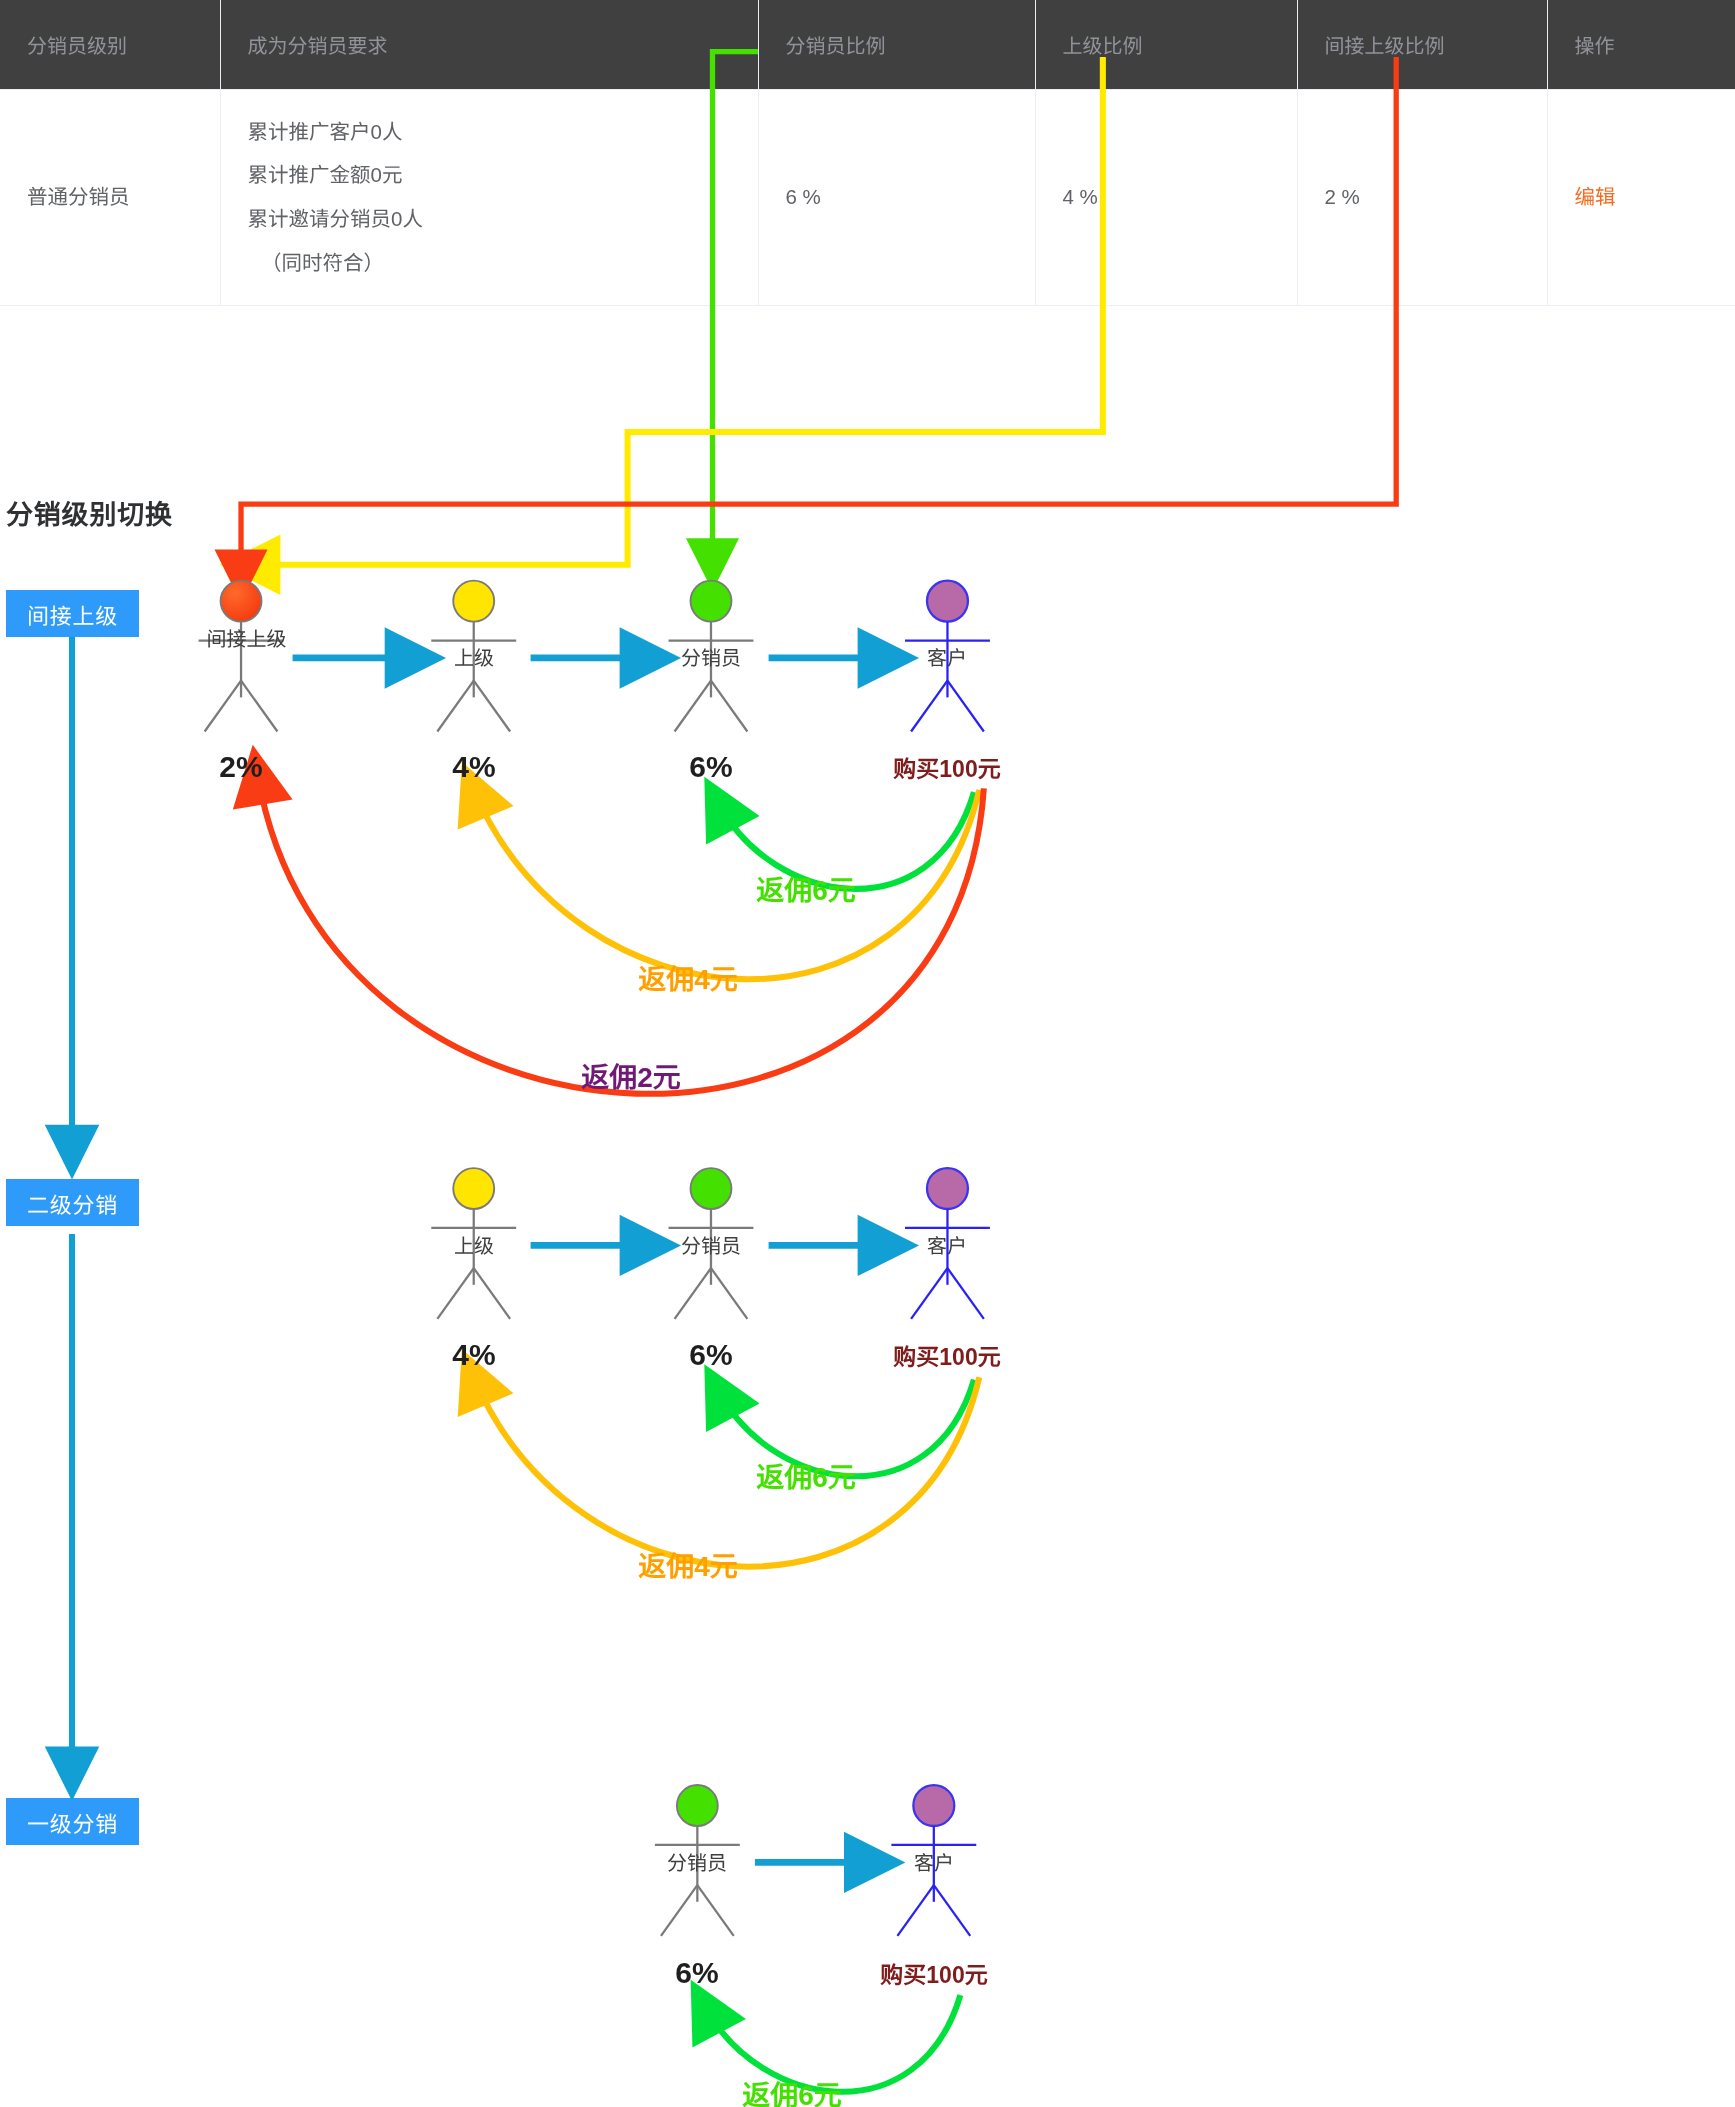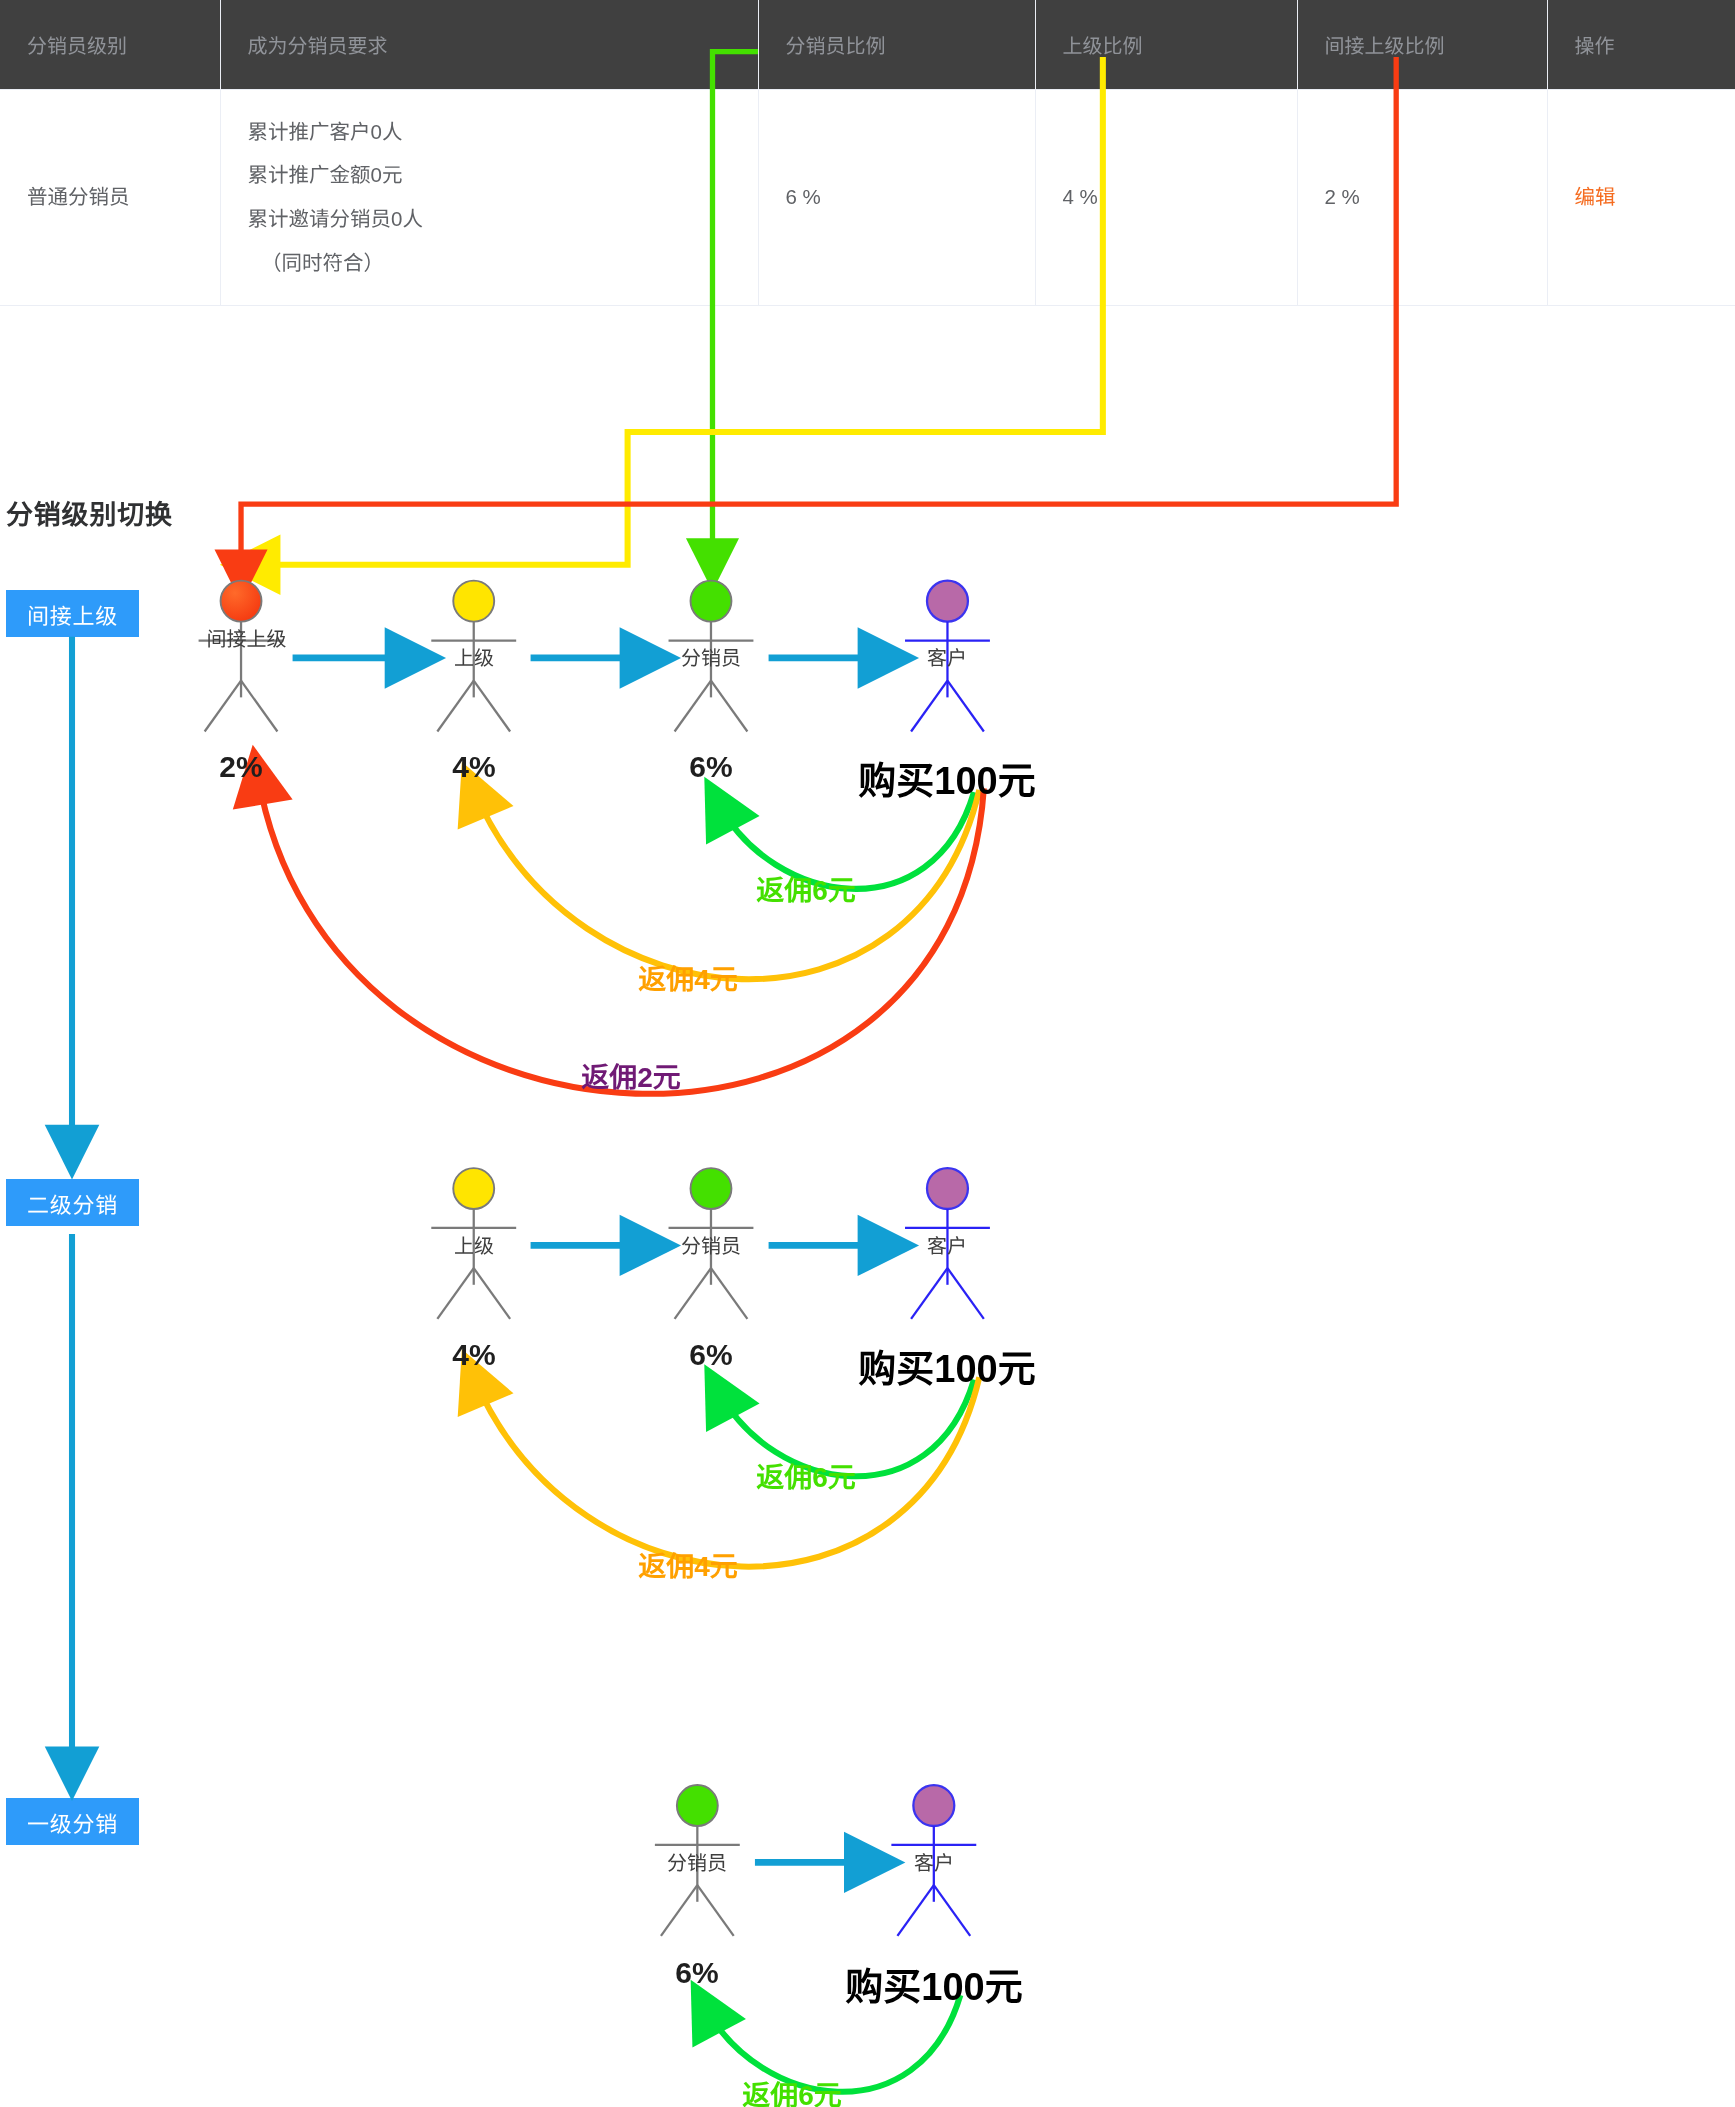--- a/index.html
+++ b/index.html
@@ -68,21 +68,21 @@
     position:absolute;font-size:20px;color:#3f3f3f;
     text-align:center;white-space:nowrap;transform:translateX(-50%);
     line-height:1.0;letter-spacing:0;
   }
   .fig-label.two-line{white-space:normal;width:91px;line-height:1.05;text-align:right;}
   .pct-label{
     position:absolute;font-size:30px;font-weight:bold;color:#1f1f1f;
     transform:translateX(-50%);white-space:nowrap;
   }
   .buy-label{
-    position:absolute;font-size:38px;font-weight:bold;color:#000000;
+    position:absolute;font-size:23px;font-weight:bold;color:#7f1d1d;
     transform:translateX(-50%);white-space:nowrap;
   }
   .arc-label{
     position:absolute;font-size:28px;font-weight:bold;
     transform:translateX(-50%);white-space:nowrap;
   }
 </style>
 </head>
 <body>
 

